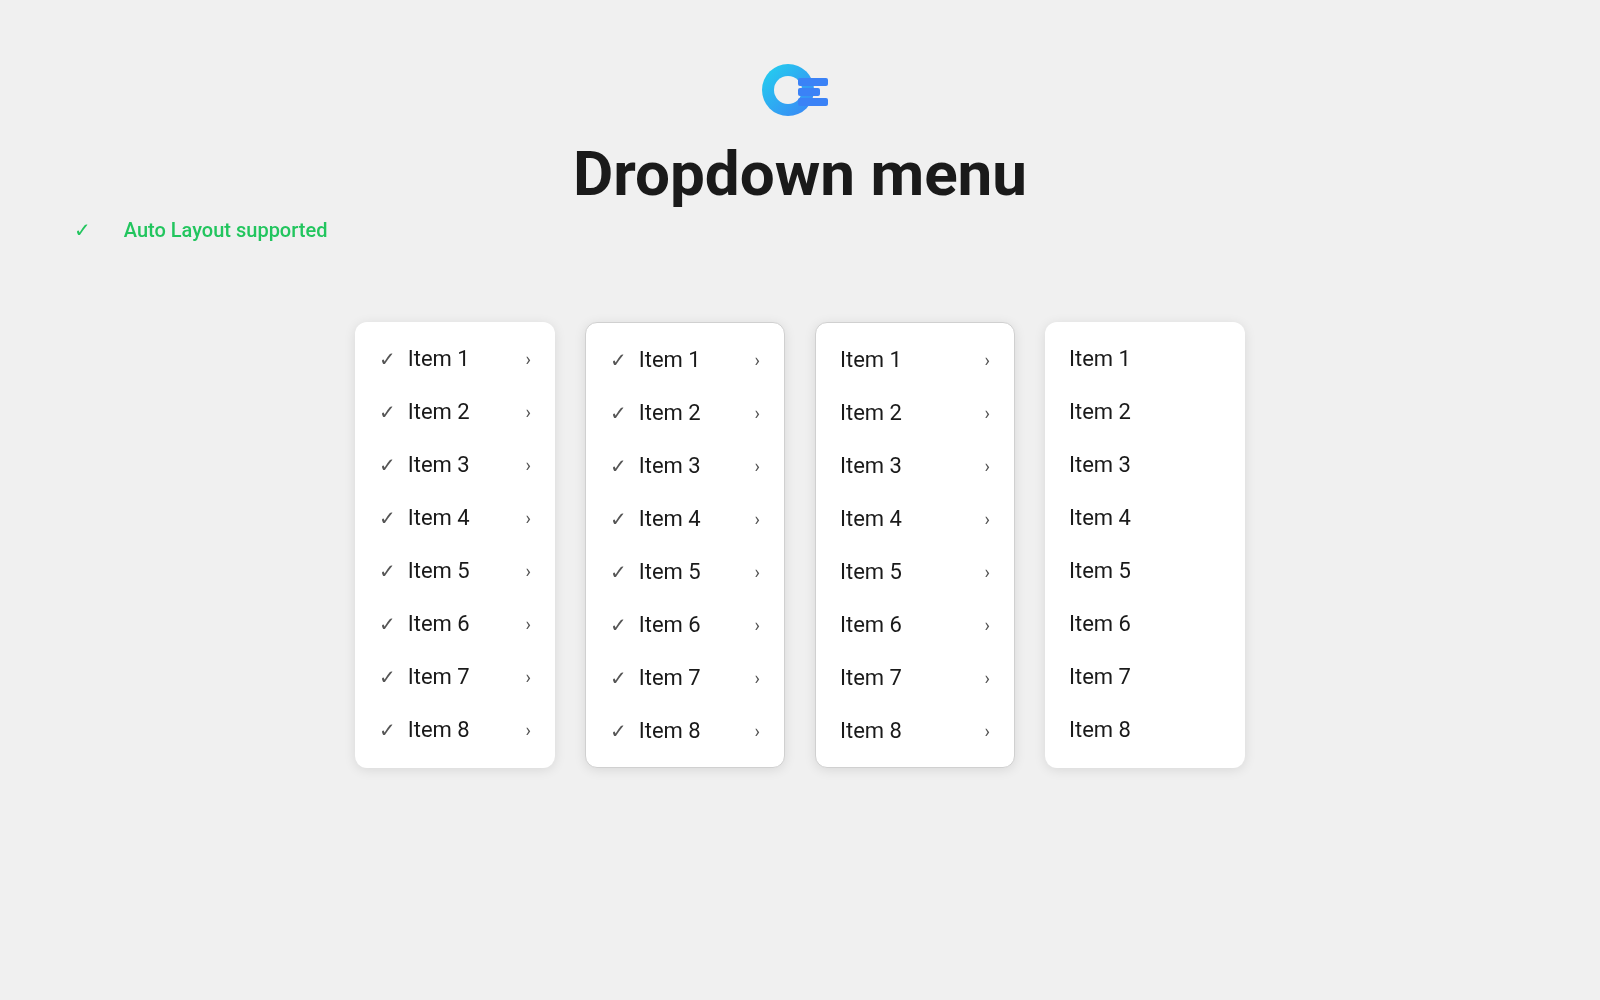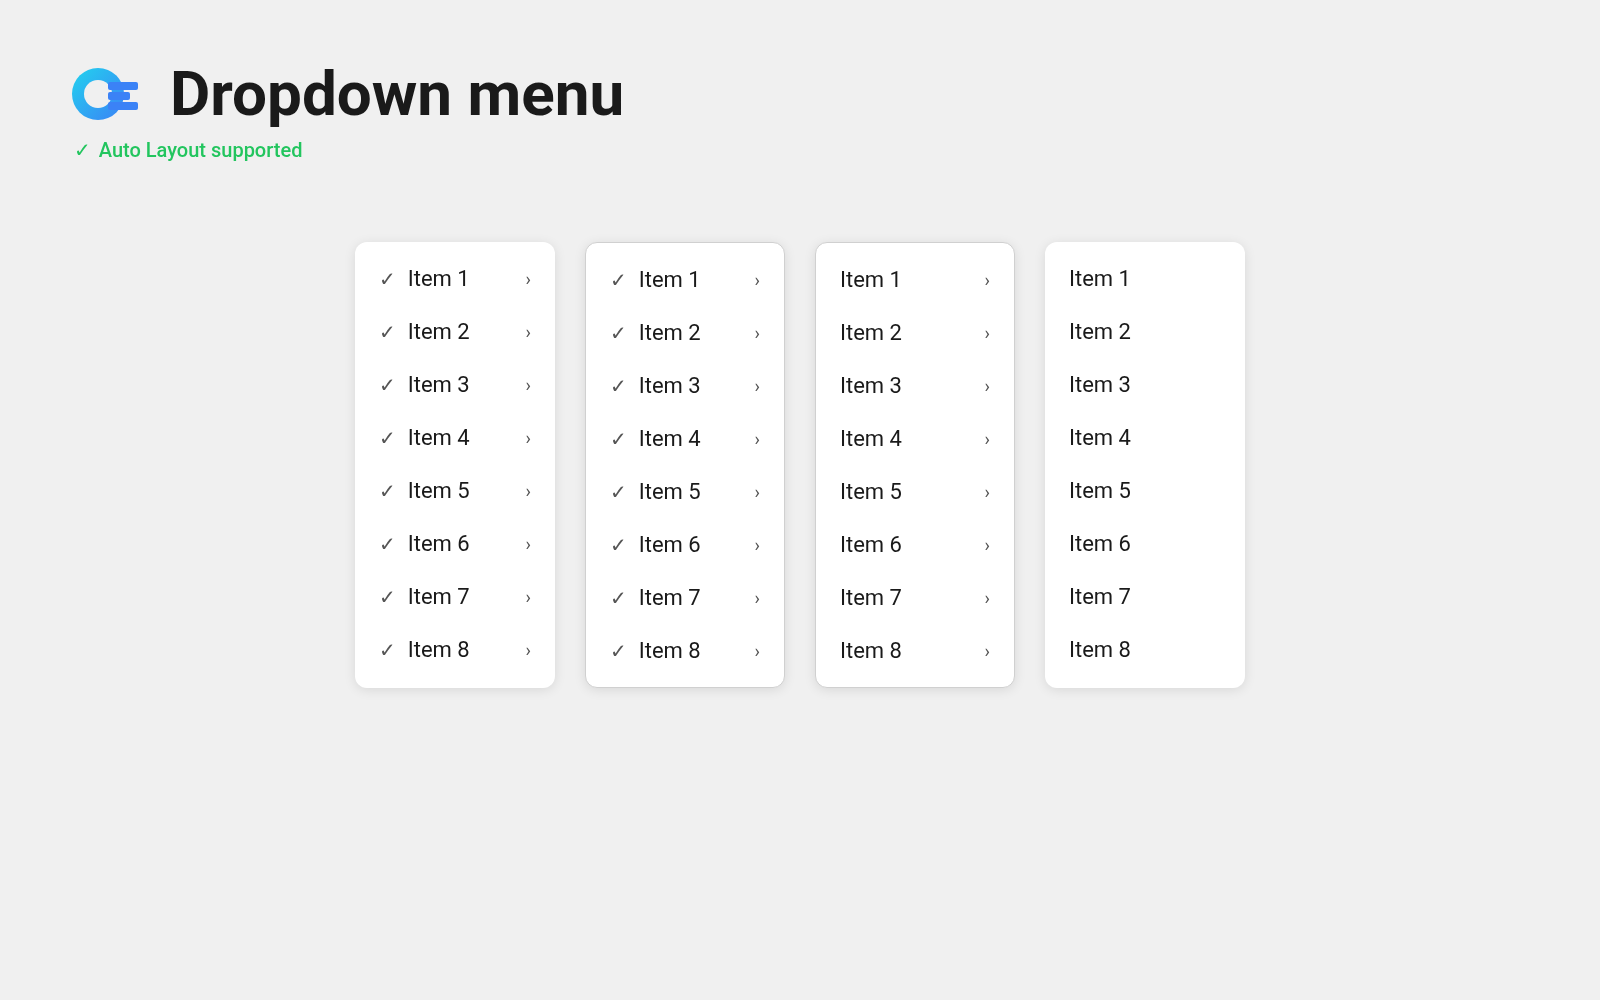--- a/index.html
+++ b/index.html
@@ -15,20 +15,21 @@
       padding: 60px 70px 20px;
       display: flex;
       flex-direction: column;
       gap: 10px;
     }
 
     .header-top {
       display: flex;
       align-items: center;
       gap: 20px;
+      flex-direction: column;
     }
 
     .logo {
       width: 80px;
       height: 60px;
       flex-shrink: 0;
     }
 
     .page-title {
       font-size: 62px;
@@ -41,20 +42,21 @@
       display: flex;
       align-items: center;
       gap: 8px;
       padding-left: 4px;
     }
 
     .subtitle-text {
       font-size: 20px;
       color: #22c55e;
       font-weight: 500;
+      margin-left: 25px;
     }
 
     .check-circle {
       color: #22c55e;
       font-size: 20px;
     }
 
     .menus-container {
       display: flex;
       gap: 30px;

